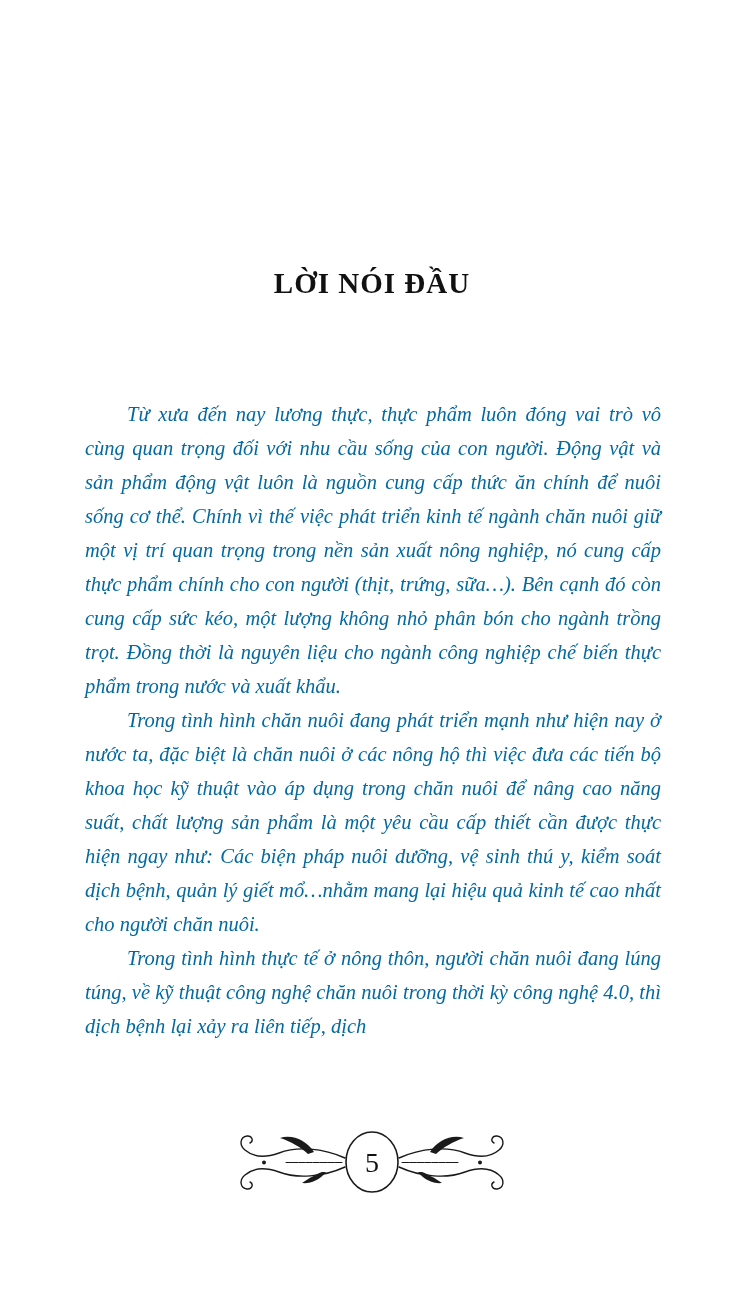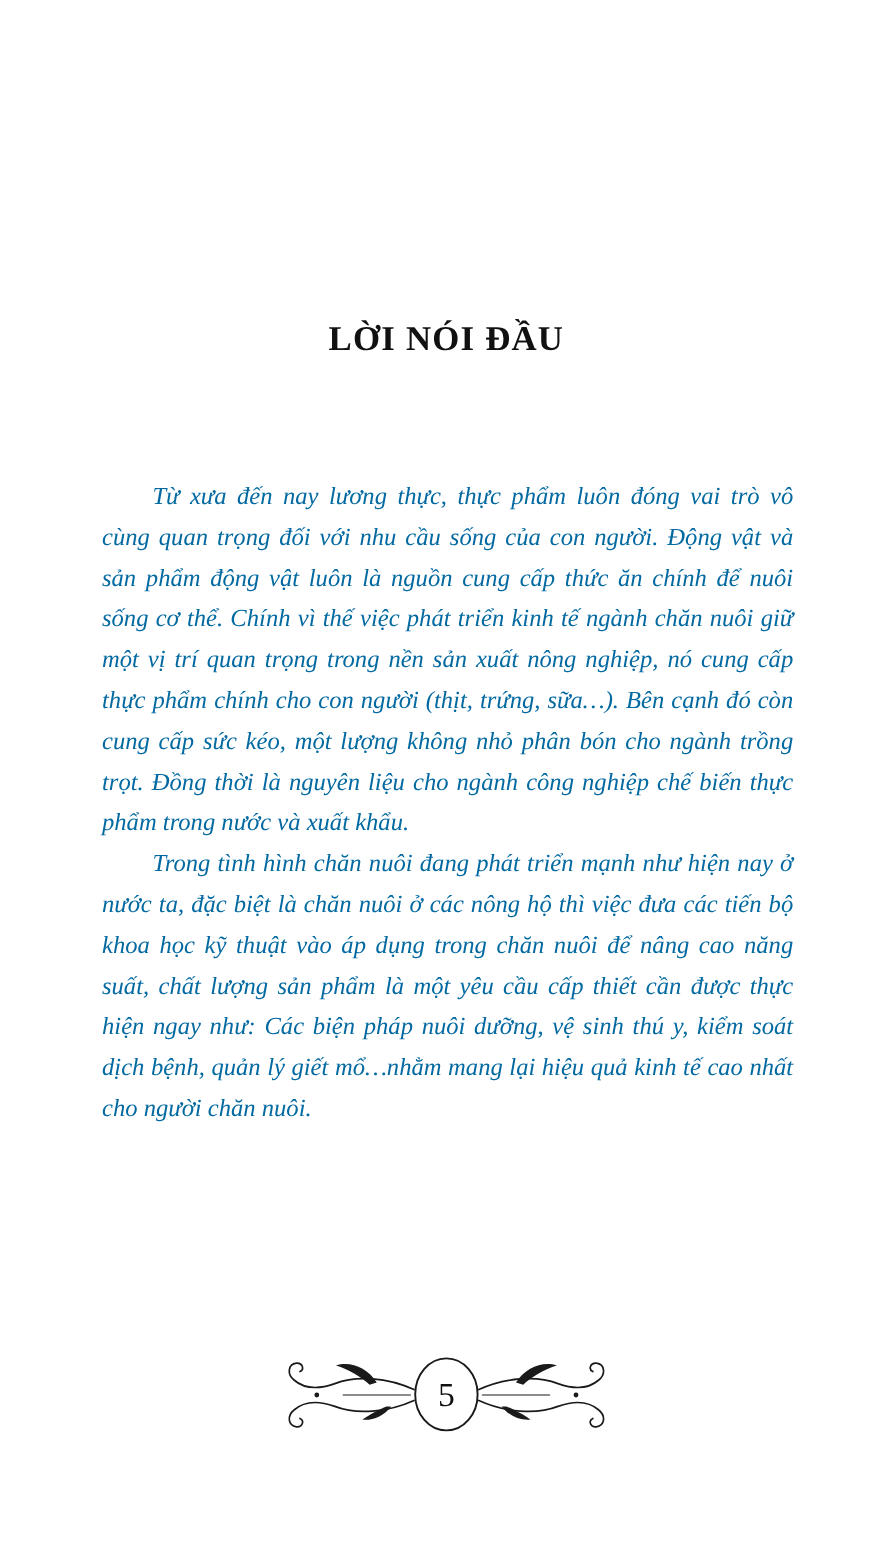--- a/index.html
+++ b/index.html
@@ -54,20 +54,21 @@
 </head>
 <body>
 
 <div class="page">
 
   <h1 class="title">LỜI NÓI ĐẦU</h1>
 
   <div class="body-text">
     <p>Từ xưa đến nay lương thực, thực phẩm luôn đóng vai trò vô cùng quan trọng đối với nhu cầu sống của con người. Động vật và sản phẩm động vật luôn là nguồn cung cấp thức ăn chính để nuôi sống cơ thể. Chính vì thế việc phát triển kinh tế ngành chăn nuôi giữ một vị trí quan trọng trong nền sản xuất nông nghiệp, nó cung cấp thực phẩm chính cho con người (thịt, trứng, sữa…). Bên cạnh đó còn cung cấp sức kéo, một lượng không nhỏ phân bón cho ngành trồng trọt. Đồng thời là nguyên liệu cho ngành công nghiệp chế biến thực phẩm trong nước và xuất khẩu.</p>
     <p>Trong tình hình chăn nuôi đang phát triển mạnh như hiện nay ở nước ta, đặc biệt là chăn nuôi ở các nông hộ thì việc đưa các tiến bộ khoa học kỹ thuật vào áp dụng trong chăn nuôi để nâng cao năng suất, chất lượng sản phẩm là một yêu cầu cấp thiết cần được thực hiện ngay như: Các biện pháp nuôi dưỡng, vệ sinh thú y, kiểm soát dịch bệnh, quản lý giết mổ…nhằm mang lại hiệu quả kinh tế cao nhất cho người chăn nuôi.</p>
+    <p>Trong tình hình thực tế ở nông thôn, người chăn nuôi đang lúng túng, về kỹ thuật công nghệ chăn nuôi trong thời kỳ công nghệ 4.0, thì dịch bệnh lại xảy ra liên tiếp, dịch</p>
   </div>
 
   <div class="footer">
     <svg width="300" height="82" viewBox="0 0 300 82" xmlns="http://www.w3.org/2000/svg" xmlns:xlink="http://www.w3.org/1999/xlink">
       <defs>
         <g id="flourish-side" fill="none" stroke="#1a1a1a" stroke-width="1.4" stroke-linecap="round">
           <path d="M123 36 C 101 26, 75 24, 57 31 C 43 36, 31 35, 23 28 C 17 23, 18 15, 25 14 C 30 13.5, 32 19, 28 21"></path>
           <path d="M123 45 C 101 55, 75 57, 57 50 C 43 45, 31 46, 23 53 C 17 58, 18 66, 25 67 C 30 67.5, 32 62, 28 60"></path>
           <path d="M120 40.5 C 100 40.5, 80 40.5, 64 40.5" stroke-width="1"></path>
           <path d="M92 30 C 84 18, 70 12, 58 16 C 68 19, 80 26, 86 32 Z" fill="#1a1a1a" stroke="none"></path>

